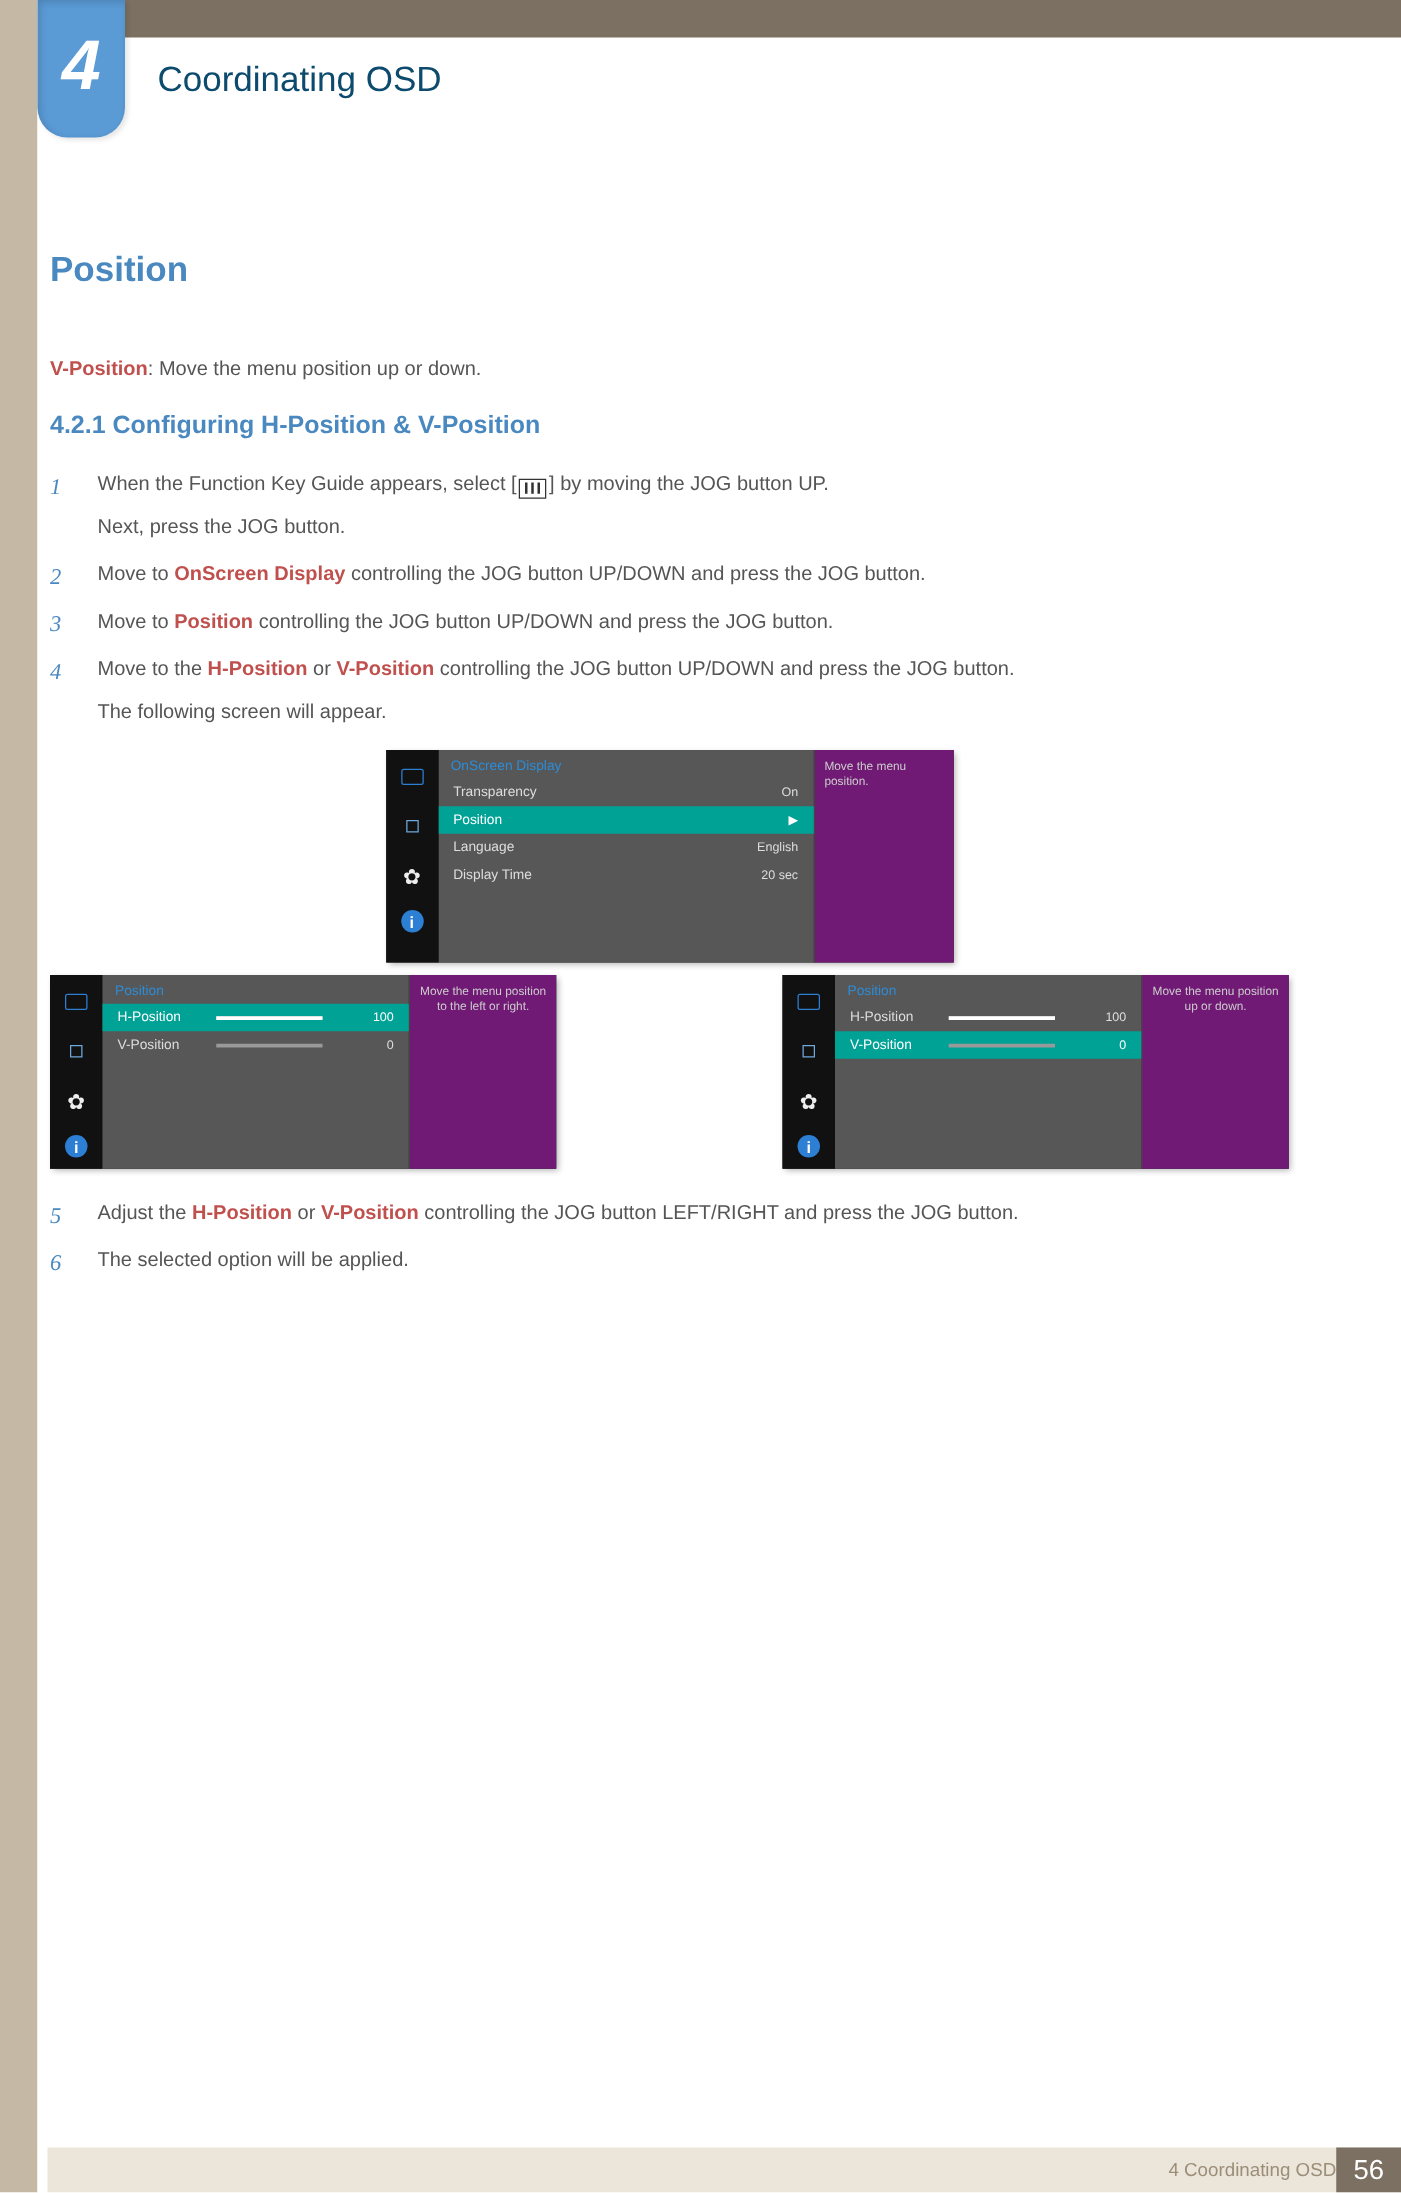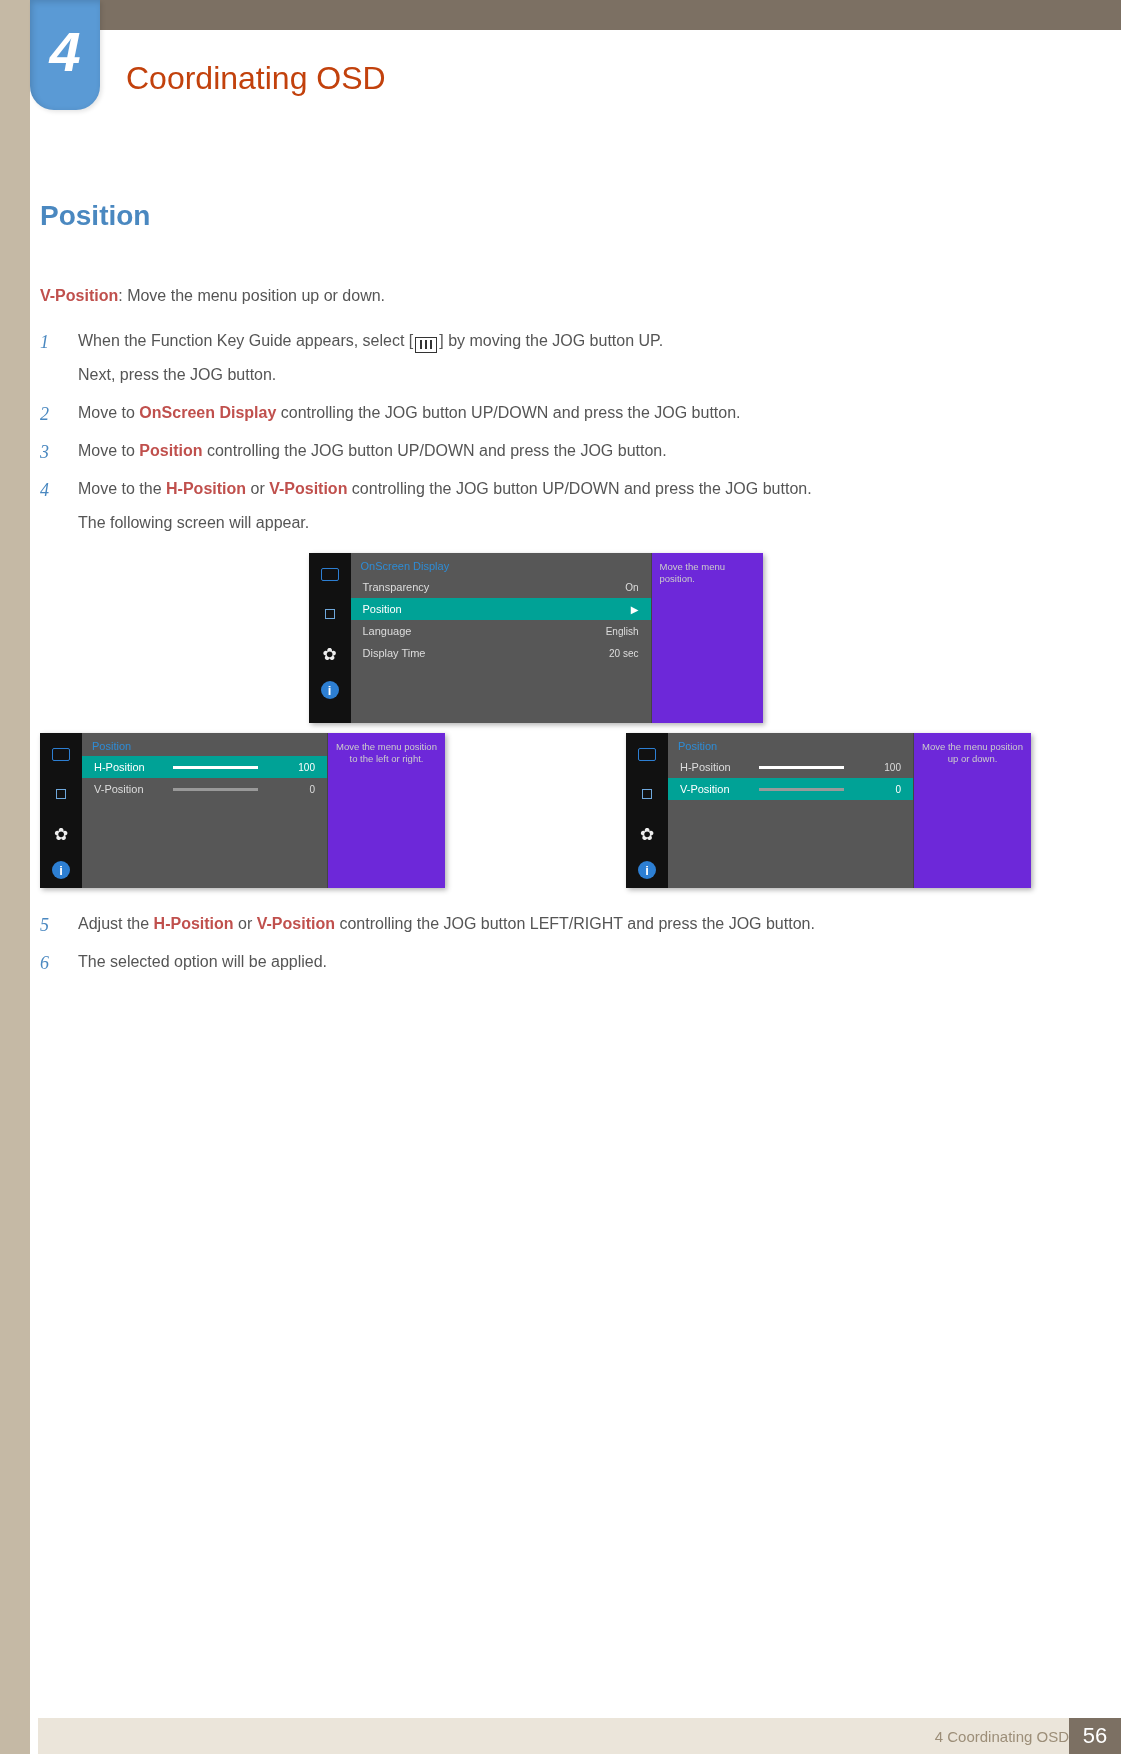--- a/index.html
+++ b/index.html
@@ -1,21 +1,21 @@
 <!DOCTYPE html>
 <html><head>
 <meta charset="utf-8">
 <style>
   * { box-sizing: border-box; margin: 0; padding: 0; }
   body { width:1121px; height:1754px; background:#fff; font-family:Arial,Helvetica,sans-serif; position:relative; color:#333; }
   .left-stripe { position:absolute; left:0; top:0; bottom:0; width:30px; background:#c5b9a5; }
   .separator-strip { position:absolute; left:30px; top:0; bottom:0; width:8px; background:#fff; }
   .top-strip { position:absolute; left:88px; right:0; top:0; height:30px; background:#7c7063; }
   .chap-badge { position:absolute; left:30px; top:0; width:70px; height:110px; background:#5a9ad5; border-radius:0 0 24px 24px; color:#fff; font-size:56px; font-style:italic; font-weight:bold; display:flex; align-items:center; justify-content:center; padding-bottom:8px; box-shadow:2px 2px 6px rgba(0,0,0,0.15) inset, 2px 2px 4px rgba(0,0,0,0.1); }
-  .chap-title { position:absolute; left:126px; top:60px; font-size:32px; color:#c2410c; font-weight:500; }
+  .chap-title { position:absolute; left:126px; top:48px; font-size:28px; color:#0c4a6e; font-weight:500; }
   .page-content { position:absolute; left:0; right:0; top:200px; padding:0 90px 0 40px; }
   .sec-num { color:#4a88c0; font-size:28px; position:absolute; left:0px; }
   .sec-title { color:#4a88c0; font-size:28px; margin-left:90px; margin-bottom:55px; }
   .section-row { position:relative; left:-90px; }
   .desc-line { font-size:16px; color:#555; margin-bottom:24px; margin-left:0px;}
   .desc-line .red { color:#c0504d; font-weight:600; }
   .subhead { color:#4a88c0; font-size:20px; font-weight:600; margin-top:20px; margin-bottom:24px; }
   ol.steps { list-style:none; counter-reset:none; margin-left:0; }
   ol.steps li { position:relative; padding-left:38px; font-size:16px; color:#555; margin-bottom:14px; line-height:1.5; }
   ol.steps li .num { position:absolute; left:0; top:0; color:#4a88c0; font-style:italic; font-weight:500; font-size:18px; font-family:Georgia,serif;}
@@ -39,21 +39,21 @@
   .osd-main.sz2{ width:245px; height:155px;}
   .osd-title { color:#2d8cd6; padding:7px 10px 4px 10px; font-size:11px;}
   .osd-row { display:flex; justify-content:space-between; align-items:center; padding:5px 12px; font-size:11px;gap:27px;}
   .osd-row.sel { background:#00a296; color:#fff;}
   .osd-row .val{ font-size:10px;}
   .osd-row .bar{ width:85px; height:3px; background:#999; position:relative; margin-left:auto; margin-right:6px;}
   .osd-row .bar.f100::after{content:"";position:absolute;left:0;top:0;height:100%;width:100%;background:#fff;}
   .osd-row .bar.f0::after{content:"";position:absolute;left:0;top:0;height:100%;width:0%;background:#fff;}
   .osd-row .bar.s::after{background:#fff;}
   .osd-row .v{ width:24px; text-align:right; font-size:10px;}
-  .osd-tip { width:112px; background:#6d28d9; color:#ccc; font-size:9.5px; padding:8px 8px; border-left:1px solid #444; line-height:1.25; height:170px;}
+  .osd-tip { width:112px; background:#701a75; color:#ccc; font-size:9.5px; padding:8px 8px; border-left:1px solid #444; line-height:1.25; height:170px;}
   .osd-tip.sm{height:155px; width:118px;text-align:center;}
   .arrow-r{font-size:9px;}
   
   .foot-bar { position:absolute; left:38px; right:0; bottom:0; height:36px; background:#ebe5da; display:flex; align-items:center; justify-content:flex-end; padding-right:0;}
   .foot-label { color:#9c8e78; font-size:15px; padding-right:0;}
   .foot-pg { width:52px; height:36px; background:#7c7063; color:#fff; font-size:22px; font-weight:normal; display:flex; align-items:center; justify-content:center;}
 </style>
 </head>
 <body>
 
@@ -69,20 +69,21 @@
 
   <div class="section-row">
     <span class="sec-num">4.2</span>
     <h2 class="sec-title">Position</h2>
   </div>
 
   <p class="desc-line">
     <span class="red">V-Position</span><span>: Move the menu position up or down.</span>
   </p>
 
+  <h3 class="subhead">4.2.1    Configuring H-Position &amp;  V-Position</h3>
 
   <ol class="steps">
     <li>
       <span class="num">1</span>
       <span>When the Function Key Guide appears, select [</span><span class="menu-icon">
           <span></span>
           <span></span>
           <span></span>
         </span><span>] by moving the JOG button UP.</span>
       <p class="sub">Next, press the JOG button.</p>

